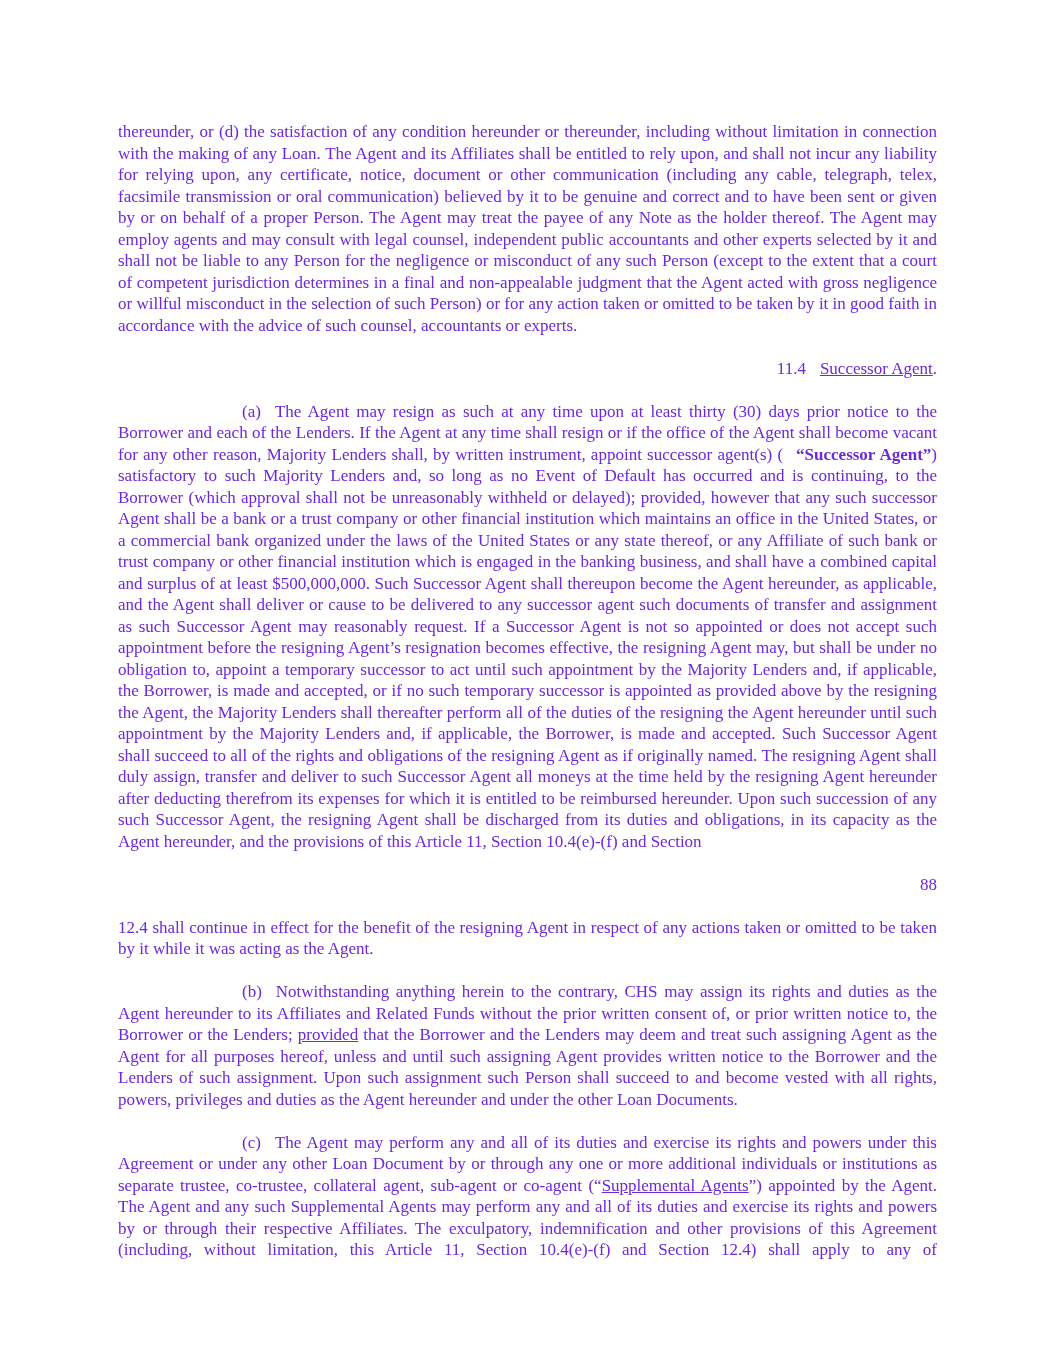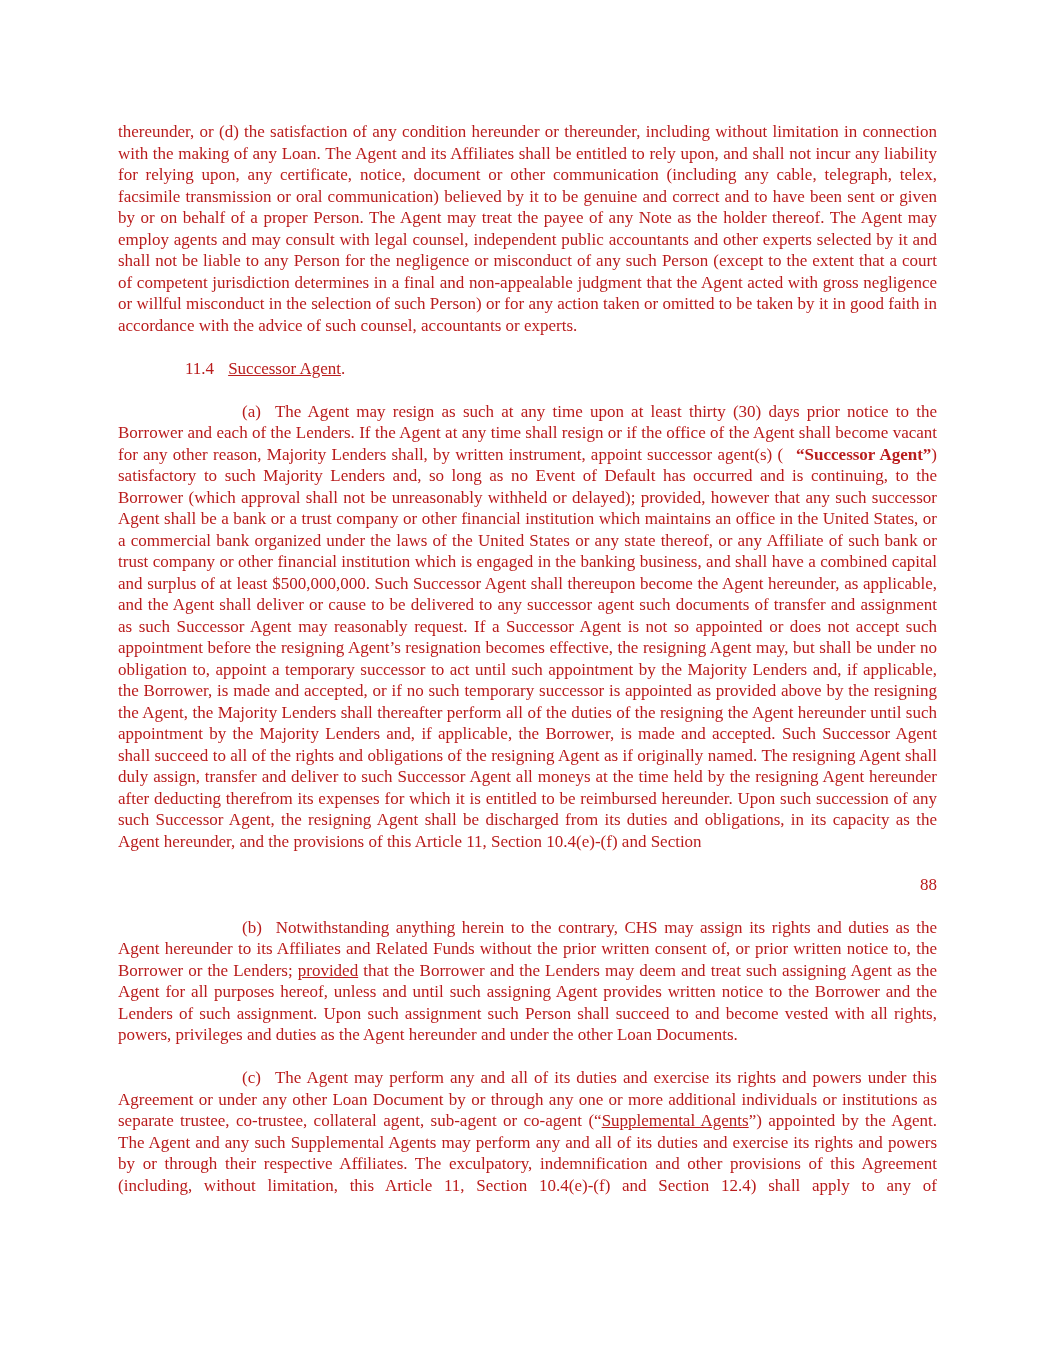--- a/index.html
+++ b/index.html
@@ -7,42 +7,42 @@
     padding: 0;
     background: #ffffff;
   }
   .page {
     position: relative;
     width: 1052px;
     height: 1365px;
     background: #ffffff;
     overflow: hidden;
     font-family: "Liberation Serif", "DejaVu Serif", serif;
-    color: #b91c1c;
+    color: #6d28d9;
   }
   .content {
     position: absolute;
     left: 118px;
     top: 121px;
     width: 819px;
     font-size: 17px;
     line-height: 21.5px;
   }
   p {
     margin: 0 0 21.5px 0;
   }
   .just {
     text-align: justify;
   }
   .just-all {
     text-align: justify;
     text-align-last: justify;
   }
   .heading {
-    text-align: left;
+    text-align: right;
     text-indent: 67px;
   }
   .sub {
     text-indent: 124px;
   }
   .pageno {
     text-align: right;
     text-indent: 0;
   }
   .tab {
@@ -59,19 +59,20 @@
   <div class="content">
 
     <p class="just"><span>thereunder, or (d) the satisfaction of any condition hereunder or thereunder, including without limitation in connection with the making of any Loan. The Agent and its Affiliates shall be entitled to rely upon, and shall not incur any liability for relying upon, any certificate, notice, document or other communication (including any cable, telegraph, telex, facsimile transmission or oral communication) believed by it to be genuine and correct and to have been sent or given by or on behalf of a proper Person. The Agent may treat the payee of any Note as the holder thereof. The Agent may employ agents and may consult with legal counsel, independent public accountants and other experts selected by it and shall not be liable to any Person for the negligence or misconduct of any such Person (except to the extent that a court of competent jurisdiction determines in a final and non-appealable judgment that the Agent acted with gross negligence or willful misconduct in the selection of such Person) or for any action taken or omitted to be taken by it in good faith in accordance with the advice of such counsel, accountants or experts.</span></p>
 
     <p class="heading"><span>11.4</span><span class="tab"></span><span class="u">Successor Agent</span><span>.</span></p>
 
     <p class="just sub"><span>(a)</span><span class="tab"></span><span>The Agent may resign as such at any time upon at least thirty (30) days prior notice to the Borrower and each of the Lenders. If the Agent at any time shall resign or if the office of the Agent shall become vacant for any other reason, Majority Lenders shall, by written instrument, appoint successor agent(s) (</span><span class="b">“Successor Agent”</span><span>) satisfactory to such Majority Lenders and, so long as no Event of Default has occurred and is continuing, to the Borrower (which approval shall not be unreasonably withheld or delayed); provided, however that any such successor Agent shall be a bank or a trust company or other financial institution which maintains an office in the United States, or a commercial bank organized under the laws of the United States or any state thereof, or any Affiliate of such bank or trust company or other financial institution which is engaged in the banking business, and shall have a combined capital and surplus of at least $500,000,000. Such Successor Agent shall thereupon become the Agent hereunder, as applicable, and the Agent shall deliver or cause to be delivered to any successor agent such documents of transfer and assignment as such Successor Agent may reasonably request. If a Successor Agent is not so appointed or does not accept such appointment before the resigning Agent’s resignation becomes effective, the resigning Agent may, but shall be under no obligation to, appoint a temporary successor to act until such appointment by the Majority Lenders and, if applicable, the Borrower, is made and accepted, or if no such temporary successor is appointed as provided above by the resigning the Agent, the Majority Lenders shall thereafter perform all of the duties of the resigning the Agent hereunder until such appointment by the Majority Lenders and, if applicable, the Borrower, is made and accepted. Such Successor Agent shall succeed to all of the rights and obligations of the resigning Agent as if originally named. The resigning Agent shall duly assign, transfer and deliver to such Successor Agent all moneys at the time held by the resigning Agent hereunder after deducting therefrom its expenses for which it is entitled to be reimbursed hereunder. Upon such succession of any such Successor Agent, the resigning Agent shall be discharged from its duties and obligations, in its capacity as the Agent hereunder, and the provisions of this Article 11, Section 10.4(e)-(f) and Section</span></p>
 
     <p class="pageno">88</p>
 
+    <p class="just"><span>12.4 shall continue in effect for the benefit of the resigning Agent in respect of any actions taken or omitted to be taken by it while it was acting as the Agent.</span></p>
 
     <p class="just sub"><span>(b)</span><span class="tab"></span><span>Notwithstanding anything herein to the contrary, CHS may assign its rights and duties as the Agent hereunder to its Affiliates and Related Funds without the prior written consent of, or prior written notice to, the Borrower or the Lenders; </span><span class="u">provided</span><span> that the Borrower and the Lenders may deem and treat such assigning Agent as the Agent for all purposes hereof, unless and until such assigning Agent provides written notice to the Borrower and the Lenders of such assignment.  Upon such assignment such Person shall succeed to and become vested with all rights, powers, privileges and duties as the Agent hereunder and under the other Loan Documents.</span></p>
 
     <p class="just-all sub"><span>(c)</span><span class="tab"></span><span>The Agent may perform any and all of its duties and exercise its rights and powers under this Agreement or under any other Loan Document by or through any one or more additional individuals or institutions as separate trustee, co-trustee, collateral agent, sub-agent or co-agent (“</span><span class="u">Supplemental Agents</span><span>”) appointed by the Agent.  The Agent and any such Supplemental Agents may perform any and all of its duties and exercise its rights and powers by or through their respective Affiliates.  The exculpatory, indemnification and other provisions of this Agreement (including, without limitation, this Article 11, Section 10.4(e)-(f) and Section 12.4) shall apply to any of</span></p>
 
   </div>
 </div>
 
 </body></html>

